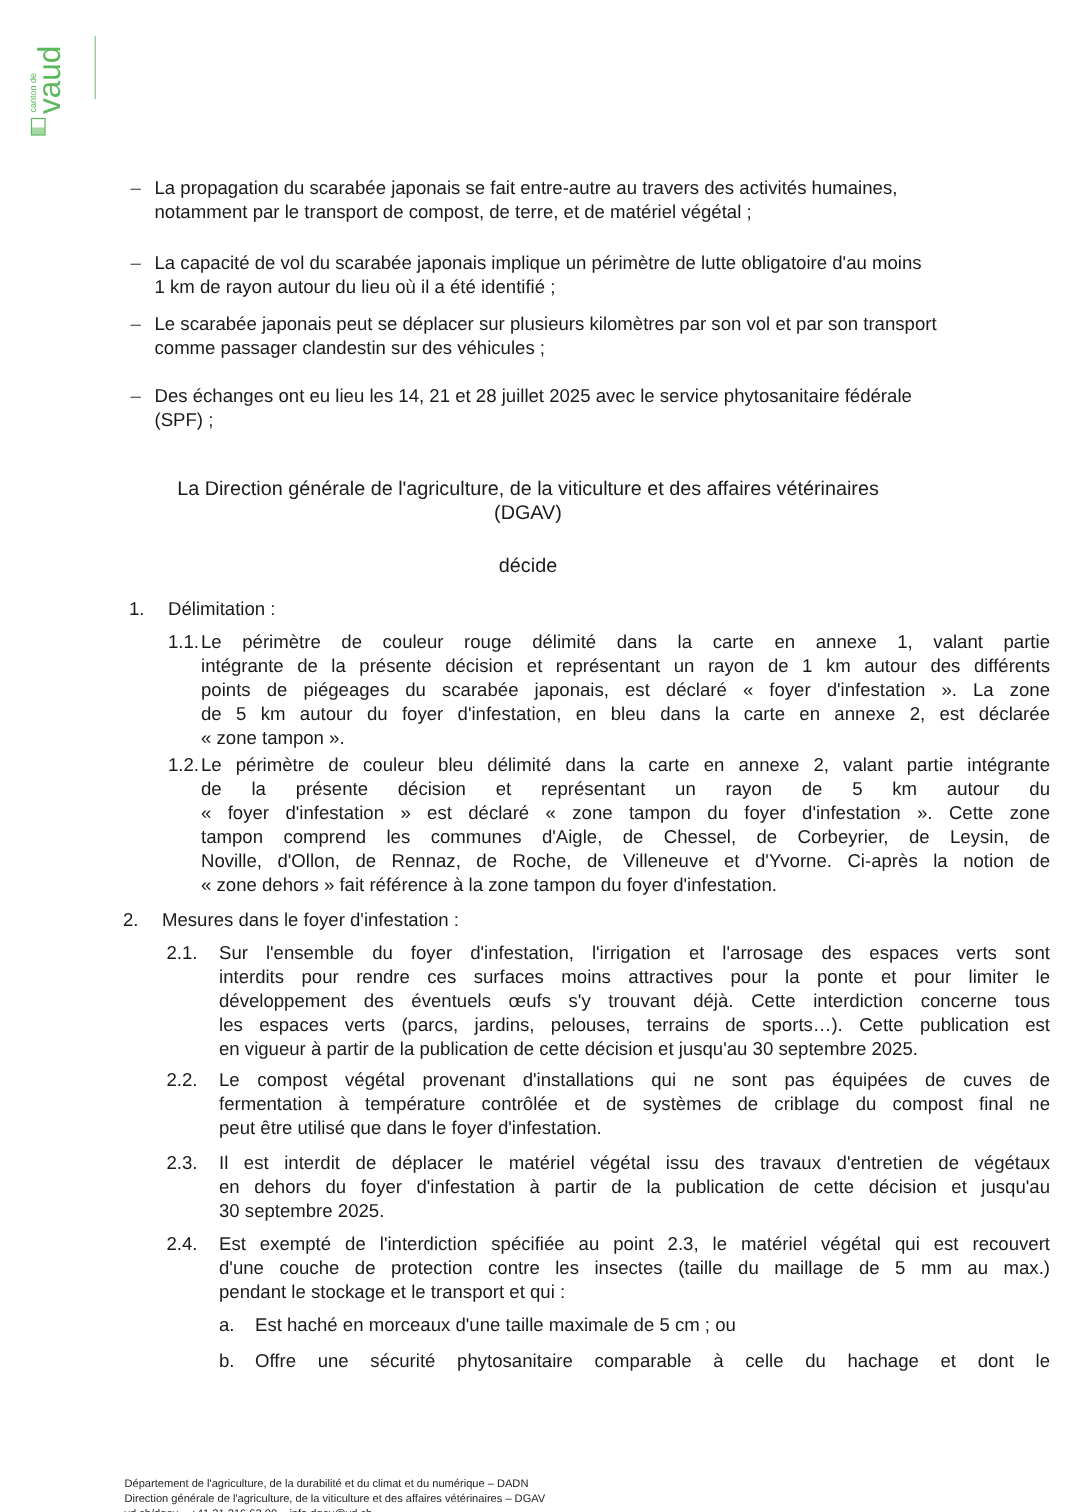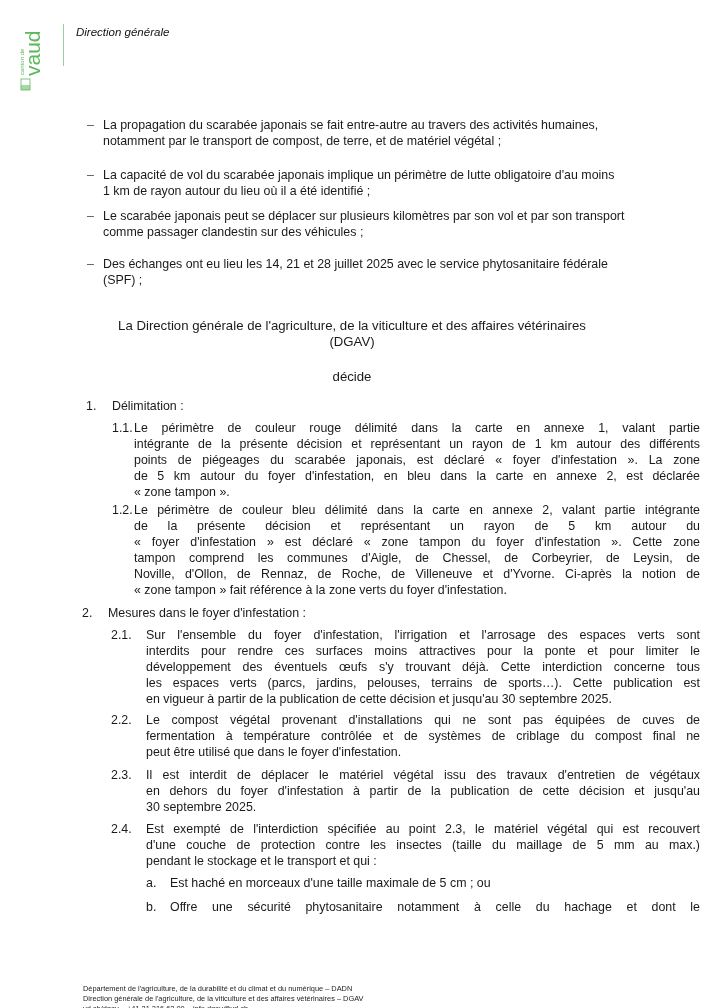--- a/index.html
+++ b/index.html
@@ -30,21 +30,20 @@
       <text x="0" y="0" font-family="Liberation Sans, sans-serif" font-size="21" fill="#5cb85c">vaud</text>
       <text x="1" y="-16" font-family="Liberation Sans, sans-serif" font-size="6" fill="#5cb85c">canton de</text>
     </g>
     <rect x="1" y="53" width="9" height="11" fill="none" stroke="#5cb85c" stroke-width="0.8"></rect>
     <rect x="1" y="59" width="9" height="5" fill="#5cb85c" opacity="0.55"></rect>
   </svg>
 </div>
 <div class="logo-line"></div>
 
 <div class="header-text">
-  <div class="dirgen">Direction générale</div>
 </div>
 
 <div>
   <div>
     <span class="bullet" style="left:87px; top:117px;">–</span>
     <div class="p" style="left:103px; top:117px; width:600px;">La propagation du scarabée japonais se fait entre-autre au travers des activités humaines,</div>
     <div class="p" style="left:103px; top:133px; width:600px;">notamment par le transport de compost, de terre, et de matériel végétal ;</div>
   </div>
   <div>
     <span class="bullet" style="left:87px; top:167px;">–</span>
@@ -77,21 +76,21 @@
   <div class="p" style="left:134px; top:452px; width:566px; text-align-last:justify;">points de piégeages du scarabée japonais, est déclaré « foyer d'infestation ». La zone</div>
   <div class="p" style="left:134px; top:468px; width:566px; text-align-last:justify;">de 5 km autour du foyer d'infestation, en bleu dans la carte en annexe 2, est déclarée</div>
   <div class="p" style="left:134px; top:484px; width:566px;">« zone tampon ».</div>
 
   <span class="num" style="left:112px; top:502px;">1.2.</span>
   <div class="p" style="left:134px; top:502px; width:566px; text-align-last:justify;">Le périmètre de couleur bleu délimité dans la carte en annexe 2, valant partie intégrante</div>
   <div class="p" style="left:134px; top:518px; width:566px; text-align-last:justify;">de la présente décision et représentant un rayon de 5 km autour du</div>
   <div class="p" style="left:134px; top:534px; width:566px; text-align-last:justify;">« foyer d'infestation » est déclaré « zone tampon du foyer d'infestation ». Cette zone</div>
   <div class="p" style="left:134px; top:550px; width:566px; text-align-last:justify;">tampon comprend les communes d'Aigle, de Chessel, de Corbeyrier, de Leysin, de</div>
   <div class="p" style="left:134px; top:566px; width:566px; text-align-last:justify;">Noville, d'Ollon, de Rennaz, de Roche, de Villeneuve et d'Yvorne.   Ci-après la notion de</div>
-  <div class="p" style="left:134px; top:582px; width:566px;">« zone tampon » fait référence à la zone verts du foyer d'infestation.</div>
+  <div class="p" style="left:134px; top:582px; width:566px;">« zone dehors » fait référence à la zone tampon du foyer d'infestation.</div>
 </div>
 
 <div>
   <span class="num" style="left:82px; top:605px;">2.</span>
   <div class="p" style="left:108px; top:605px;">Mesures dans le foyer d'infestation :</div>
 
   <span class="num" style="left:111px; top:627px;">2.1.</span>
   <div class="p" style="left:146px; top:627px; width:554px; text-align-last:justify;">Sur l'ensemble du foyer d'infestation, l'irrigation et l'arrosage des espaces verts sont</div>
   <div class="p" style="left:146px; top:643px; width:554px; text-align-last:justify;">interdits pour rendre ces surfaces moins attractives pour la ponte et pour limiter le</div>
   <div class="p" style="left:146px; top:659px; width:554px; text-align-last:justify;">développement des éventuels œufs s'y trouvant déjà. Cette interdiction concerne tous</div>
@@ -110,20 +109,20 @@
 
   <span class="num" style="left:111px; top:821px;">2.4.</span>
   <div class="p" style="left:146px; top:821px; width:554px; text-align-last:justify;">Est exempté de l'interdiction spécifiée au point 2.3, le matériel végétal qui est recouvert</div>
   <div class="p" style="left:146px; top:837px; width:554px; text-align-last:justify;">d'une couche de protection contre les insectes (taille du maillage de 5 mm au max.)</div>
   <div class="p" style="left:146px; top:853px; width:554px;">pendant le stockage et le transport et qui :</div>
 
   <span class="num" style="left:146px; top:875px;">a.</span>
   <div class="p" style="left:170px; top:875px; width:530px;">Est haché en morceaux d'une taille maximale de 5 cm ; ou</div>
 
   <span class="num" style="left:146px; top:899px;">b.</span>
-  <div class="p" style="left:170px; top:899px; width:530px; text-align-last:justify;">Offre une sécurité phytosanitaire notamment à celle du hachage et dont le</div>
+  <div class="p" style="left:170px; top:899px; width:530px; text-align-last:justify;">Offre une sécurité phytosanitaire comparable à celle du hachage et dont le</div>
 </div>
 
 <div class="footer">
   <div>Département de l'agriculture, de la durabilité et du climat et du numérique – DADN</div>
   <div>Direction générale de l'agriculture, de la viticulture et des affaires vétérinaires – DGAV</div>
   <div>vd.ch/dgav – +41 21 316 62 00 – info.dgav@vd.ch</div>
 </div>
 
 </body></html>

